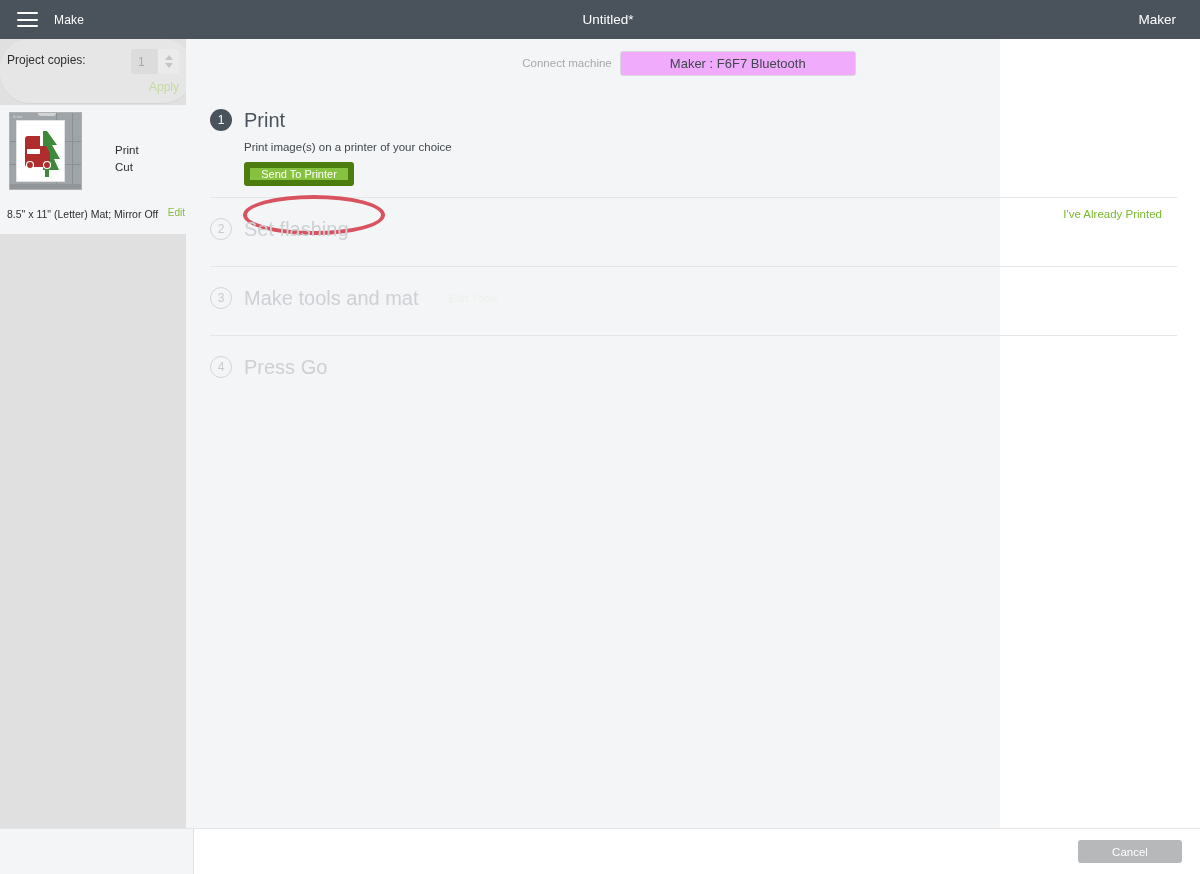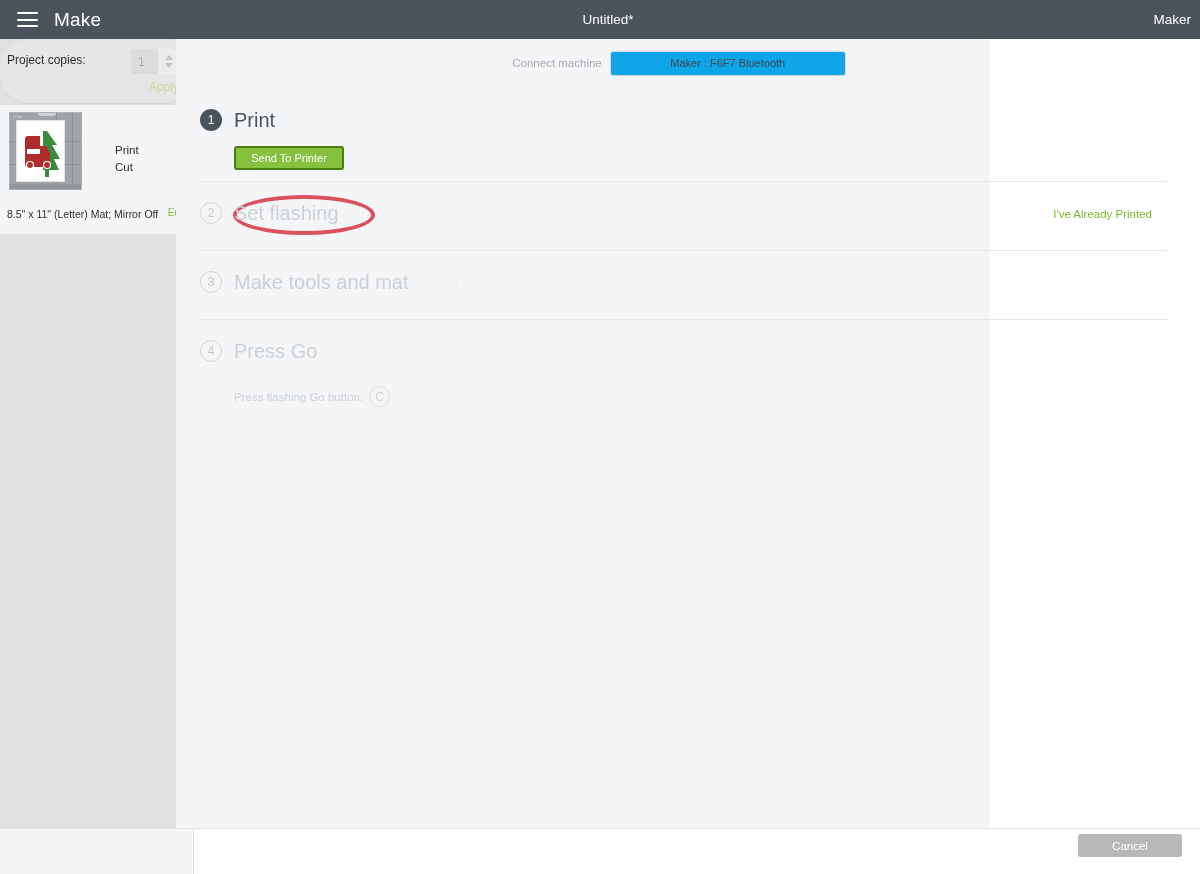--- a/index.html
+++ b/index.html
@@ -19,29 +19,29 @@
   .hamburger {
     position: absolute; left: 17px; top: 12px;
     width: 21px; height: 15px;
     display: flex; flex-direction: column; justify-content: space-between;
     cursor: pointer;
   }
   .hamburger span { display: block; height: 2px; width: 21px; background: #ffffff; border-radius: 1px; }
   .topbar-make {
     position: absolute; left: 54px; top: 0; height: 39px;
     display: flex; align-items: center;
-    font-size: 19px; color: #ffffff; letter-spacing: .2px;
+    font-size: 12px; color: #ffffff; letter-spacing: .2px;
   }
   .topbar-title {
     position: absolute; left: 8px; top: 0; width: 1200px; height: 39px;
     display: flex; align-items: center; justify-content: center;
     font-size: 13.5px; color: #ffffff; pointer-events: none;
   }
   .topbar-machine {
-    position: absolute; right: 9px; top: 0; height: 39px;
+    position: absolute; right: 24px; top: 0; height: 39px;
     display: flex; align-items: center;
     font-size: 13.5px; color: #ffffff;
   }
 
   
   .sidebar {
     position: absolute; left: 0; top: 39px; width: 194px; height: 789px;
     background: #e0e0e0;
     border-right: 1px solid #d2d2d2;
   }
@@ -122,33 +122,33 @@
     position: absolute; left: 7px; top: 103px;
     font-size: 10.5px; color: #2f2f2f;
   }
   .mat-edit {
     position: absolute; right: 8px; top: 102px;
     font-size: 10px; color: #86bb40; cursor: pointer;
   }
 
   
   .main {
-    position: absolute; left: 176px; top: 39px; width: 814px; height: 789px;
+    position: absolute; left: 186px; top: 39px; width: 814px; height: 789px;
     background: #f4f5f7;
   }
   .connect-row {
     position: absolute; left: 0; top: 0; width: 1006px; height: 48px;
     display: flex; align-items: center; justify-content: center; gap: 8px;
   }
   .connect-label { font-size: 11.5px; color: #a5a9ad; }
   .machine-btn {
     width: 236px; height: 25px;
-    background: #0ea5e9; border: 1px solid #d6d8da; border-radius: 3px;
-    display: flex; align-items: center; justify-content: center;
-    font-size: 11px; color: #41474c; cursor: pointer;
+    background: #f0abfc; border: 1px solid #d6d8da; border-radius: 3px;
+    display: flex; align-items: center; justify-content: center;
+    font-size: 13px; color: #41474c; cursor: pointer;
   }
 
   .steps { position: absolute; left: 24px; top: 64px; width: 967px; }
 
   .step { position: relative; }
   .step-head { display: flex; align-items: center; gap: 12px; height: 34px; }
   .badge {
     width: 22px; height: 22px; border-radius: 50%;
     display: flex; align-items: center; justify-content: center;
     font-size: 12px; flex: 0 0 22px;
@@ -162,21 +162,21 @@
     font-size: 11.5px; color: #eef0ec; margin-left: 18px; cursor: pointer;
   }
   .step-desc {
     margin-left: 34px; font-size: 11.5px; color: #41474c;
     padding-top: 4px;
   }
   .step-desc.muted { color: #cdd1d4; }
   .send-btn {
     margin-left: 34px; margin-top: 9px;
     width: 110px; height: 24px;
-    background: #86c240; border: 2px solid #4d7c0f; border-radius: 3px;
+    background: #86c240; border: 6px solid #4d7c0f; border-radius: 3px;
     color: #ffffff; font-size: 11px;
     display: flex; align-items: center; justify-content: center;
     cursor: pointer;
   }
   .already-printed {
     position: absolute; right: 15px; top: 105px;
     font-size: 11.5px; color: #7ab92f; cursor: pointer;
   }
   .divider {
     height: 1px; background: #e4e6e8; margin-top: 11px; width: 967px;
@@ -204,21 +204,21 @@
   
   .footer {
     position: absolute; left: 0; top: 828px; width: 1200px; height: 46px;
     background: #ffffff; border-top: 1px solid #e4e6e8;
   }
   .footer-left {
     position: absolute; left: 0; top: 0; width: 194px; height: 45px;
     background: #f4f5f7; border-right: 1px solid #e2e2e2;
   }
   .cancel-btn {
-    position: absolute; right: 18px; top: 5px;
+    position: absolute; right: 18px; top: 11px;
     width: 104px; height: 23px;
     background: #b6b8ba; border-radius: 3px;
     color: #ffffff; font-size: 11.5px;
     display: flex; align-items: center; justify-content: center;
     cursor: pointer;
   }
 </style>
 </head>
 <body>
 
@@ -287,20 +287,21 @@
     <div class="machine-btn">Maker : F6F7 Bluetooth</div>
   </div>
 
   <div class="steps">
 
     <div class="step">
       <div class="step-head">
         <div class="badge active">1</div>
         <div class="step-title active">Print</div>
       </div>
+      <div class="step-desc">Print image(s) on a printer of your choice</div>
       <div class="send-btn">Send To Printer</div>
       <div class="annot-ellipse"></div>
       <div class="already-printed">I've Already Printed</div>
       <div class="divider"></div>
     </div>
 
     <div class="step" style="margin-top:14px">
       <div class="step-head">
         <div class="badge inactive">2</div>
         <div class="step-title inactive">Set flashing</div>
@@ -315,24 +316,20 @@
         <div class="edit-tools">Edit Tools</div>
       </div>
       <div class="divider" style="margin-top:20px"></div>
     </div>
 
     <div class="step" style="margin-top:14px">
       <div class="step-head">
         <div class="badge inactive">4</div>
         <div class="step-title inactive">Press Go</div>
       </div>
-      <div class="goline">
-        <span>Press flashing Go button.</span>
-        <span class="go-icon">C</span>
-      </div>
     </div>
 
   </div>
 
 </div>
 
 <div class="footer">
   <div class="footer-left"></div>
   <div class="cancel-btn">Cancel</div>
 </div>

